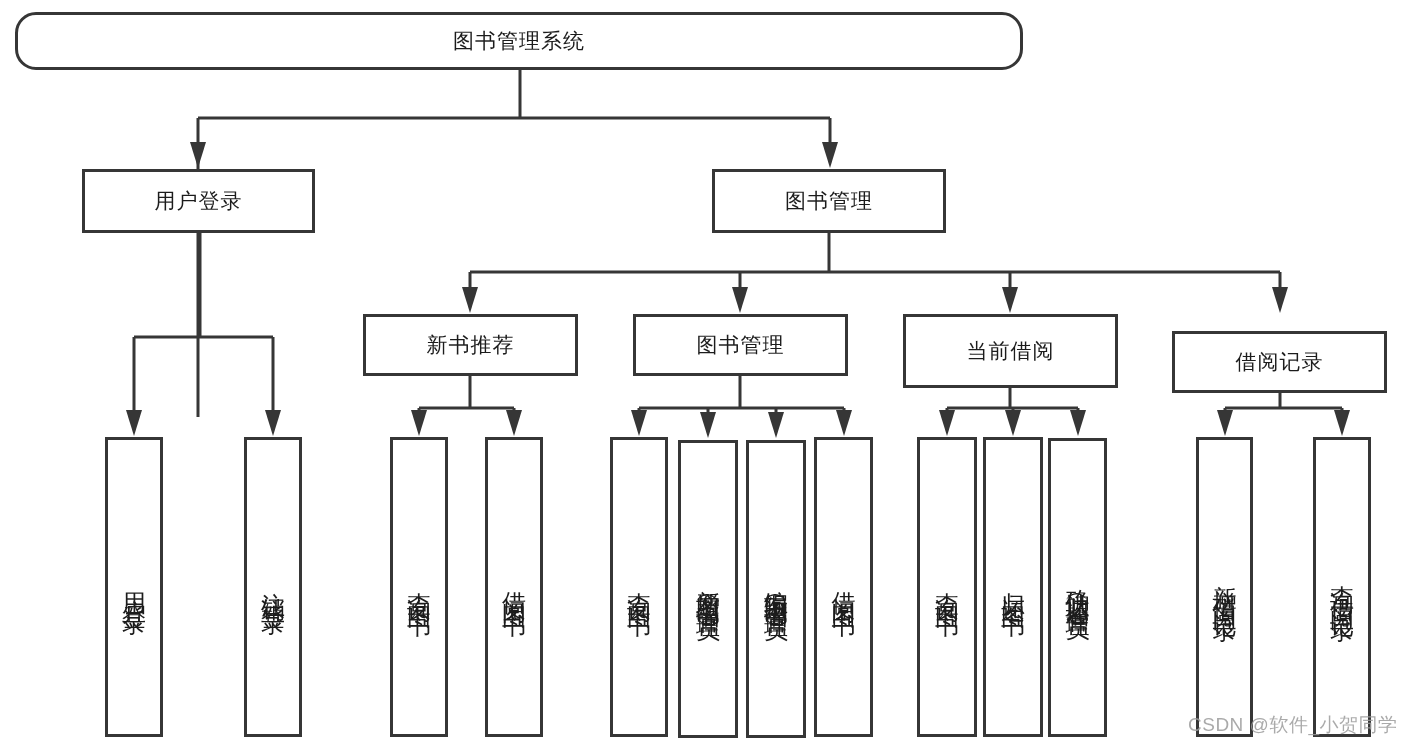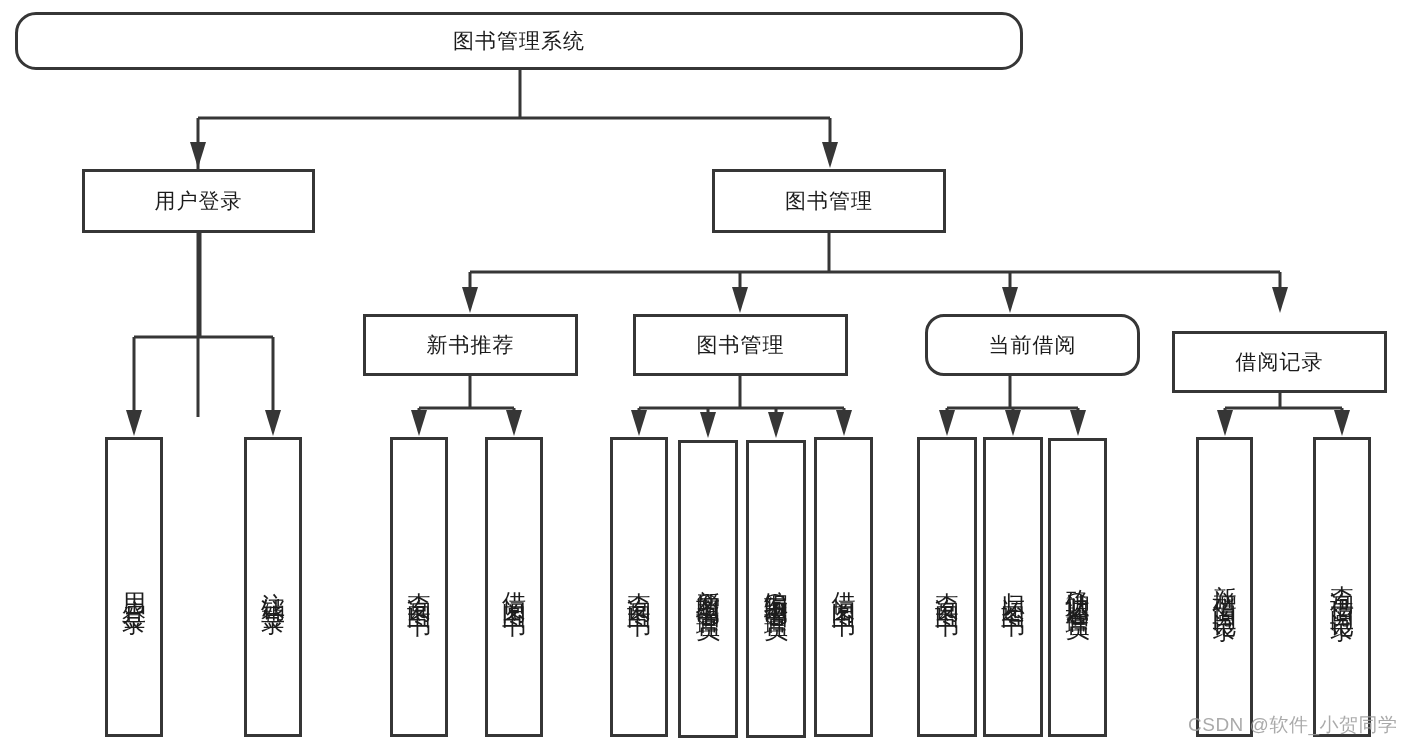--- a/index.html
+++ b/index.html
@@ -113,21 +113,21 @@
   <div class="node hnode" style="left:712px; top:169px; width:234px; height:64px;align-items:center;">
     <span>图书管理</span>
   </div>
 
   <div class="node hnode" style="left:363px; top:314px; width:215px; height:62px;">
     <span>新书推荐</span>
   </div>
   <div class="node hnode" style="left:633px; top:314px; width:215px; height:62px;">
     <span>图书管理</span>
   </div>
-  <div class="node hnode" style="left:925px; top:314px; width:215px; height:62px;border-radius:19px;">
+  <div class="node hnode" style="left:903px; top:314px; width:215px; height:74px;">
     <span>当前借阅</span>
   </div>
   <div class="node hnode" style="left:1172px; top:331px; width:215px; height:62px;">
     <span>借阅记录</span>
   </div>
 
   <div class="node vnode" style="left:105px; top:437px; width:58px; height:300px;">
     <span>用户登录</span>
   </div>
   <div class="node vnode" style="left:244px; top:437px; width:58px; height:300px;">

